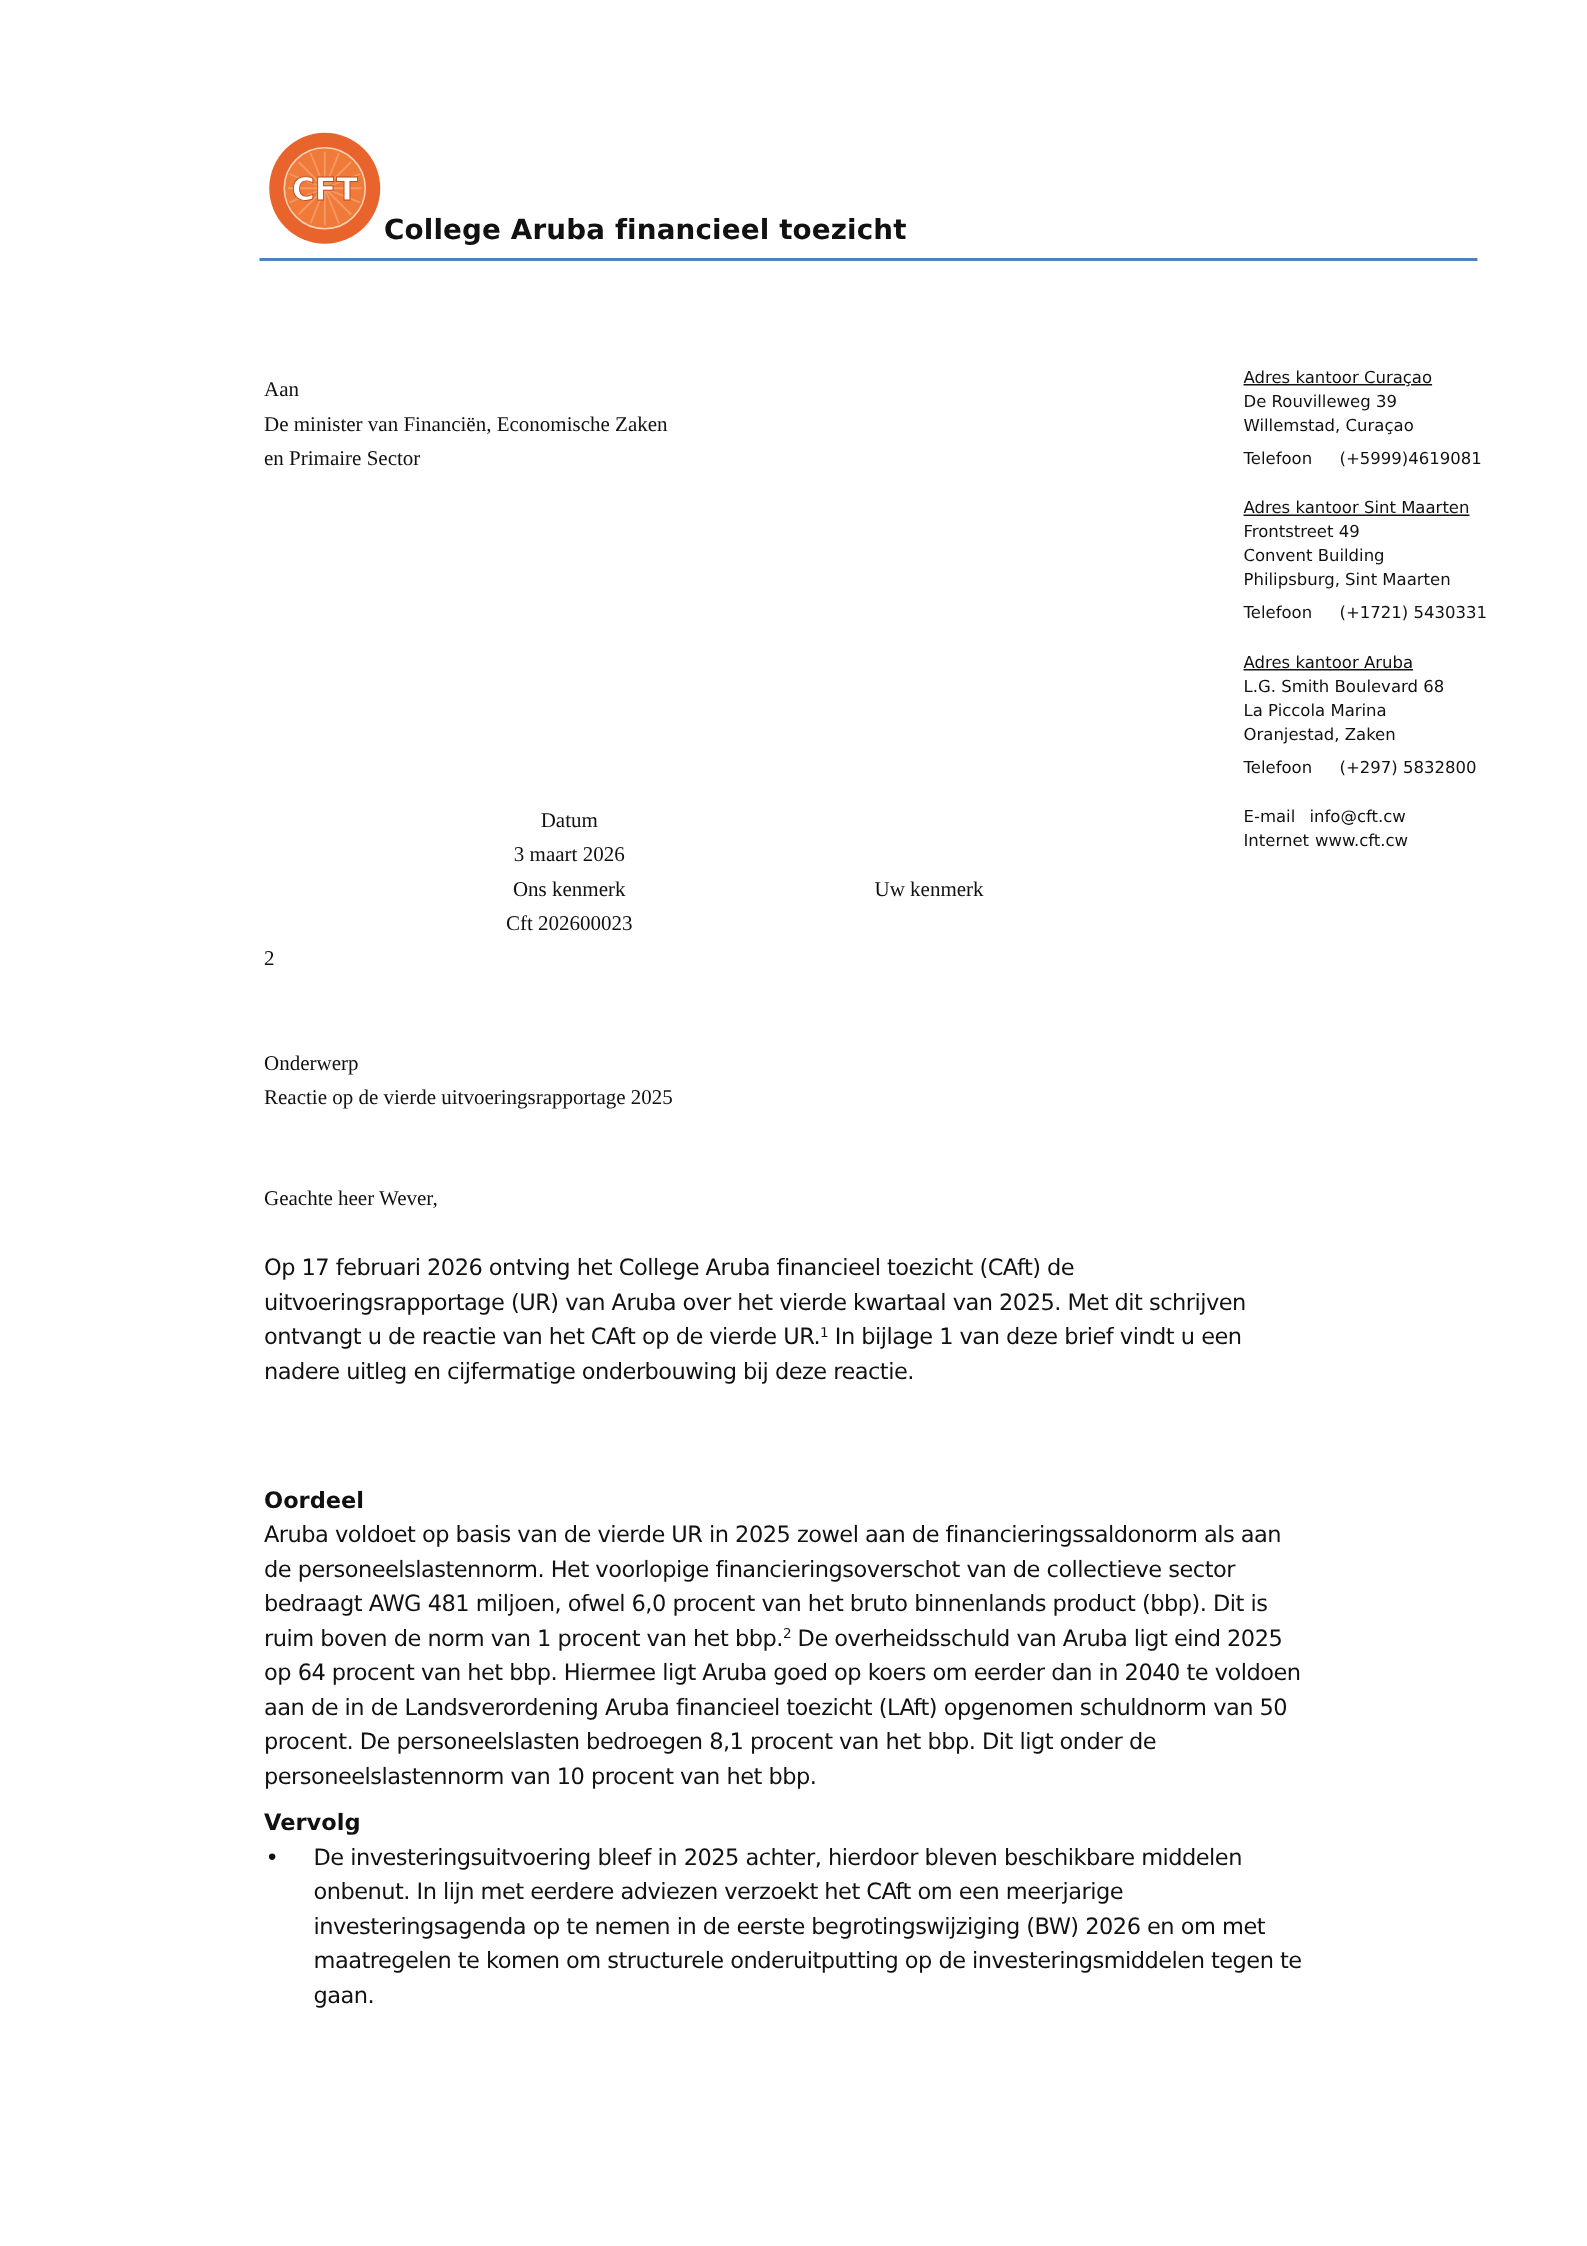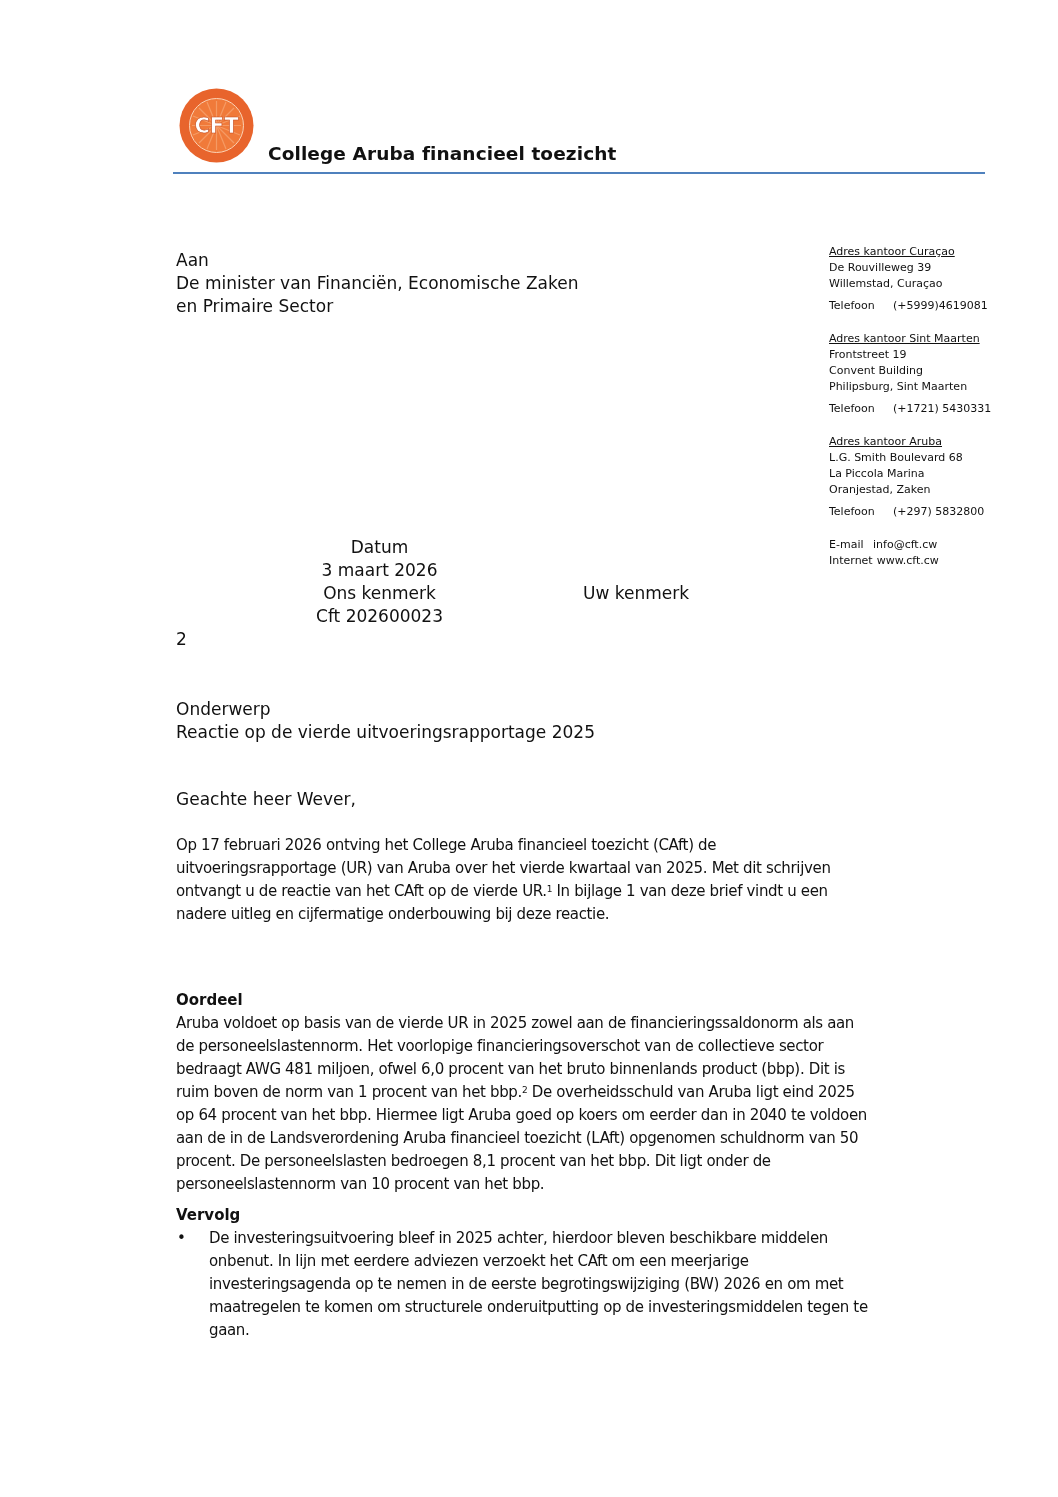--- a/index.html
+++ b/index.html
@@ -1,23 +1,23 @@
 <!DOCTYPE html>
 <html><head>
 <meta charset="utf-8">
 <style>
   * { margin: 0; padding: 0; box-sizing: border-box; }
   html, body { width: 1058px; height: 1497px; background: #ffffff; }
   body { position: relative; font-family: "DejaVu Sans", "Liberation Sans", sans-serif; color: #111; overflow: hidden; }
 
   .logo { position: absolute; left: 178px; top: 87px; width: 77px; height: 77px; }
-  .org-name { position: absolute; left: 268px; top: 143px; font-size: 18.5px; font-weight: bold; color: #111; letter-spacing: 0.1px; }
+  .org-name { position: absolute; left: 256px; top: 143px; font-size: 18.5px; font-weight: bold; color: #111; letter-spacing: 0.1px; }
   .header-rule { position: absolute; left: 173px; top: 172px; width: 812px; height: 2px; background: #4f81bd; }
 
-  .body-text { font-size: 17px; line-height: 23px; }
+  .body-text { font-size: 14px; line-height: 23px; font-family: Liberation Serif, serif; }
   .abs { position: absolute; }
 
   .recipient { left: 176px; top: 249px; }
   .recipient div { white-space: nowrap; }
 
   .sidebar { position: absolute; left: 829px; top: 244px; font-size: 11px; line-height: 16px; color: #111; }
   .sidebar .office { margin-bottom: 0; }
   .sidebar .office-head { text-decoration: underline; }
   .sidebar .tel { margin-top: 6px; white-space: nowrap; }
   .sidebar .tel .lbl { display: inline-block; width: 64px; }
@@ -80,21 +80,21 @@
 <div class="sidebar">
   <div class="office">
     <div class="office-head">Adres kantoor Curaçao</div>
     <div>De Rouvilleweg 39</div>
     <div>Willemstad, Curaçao</div>
     <div class="tel"><span class="lbl">Telefoon</span><span>(+5999)4619081</span></div>
   </div>
   <div class="gap"></div>
   <div class="office">
     <div class="office-head">Adres kantoor Sint Maarten</div>
-    <div>Frontstreet 19</div>
+    <div>Frontstreet 49</div>
     <div>Convent Building</div>
     <div>Philipsburg, Sint Maarten</div>
     <div class="tel"><span class="lbl">Telefoon</span><span>(+1721) 5430331</span></div>
   </div>
   <div class="gap"></div>
   <div class="office">
     <div class="office-head">Adres kantoor Aruba</div>
     <div>L.G. Smith Boulevard 68</div>
     <div>La Piccola Marina</div>
     <div>Oranjestad, Zaken</div>

